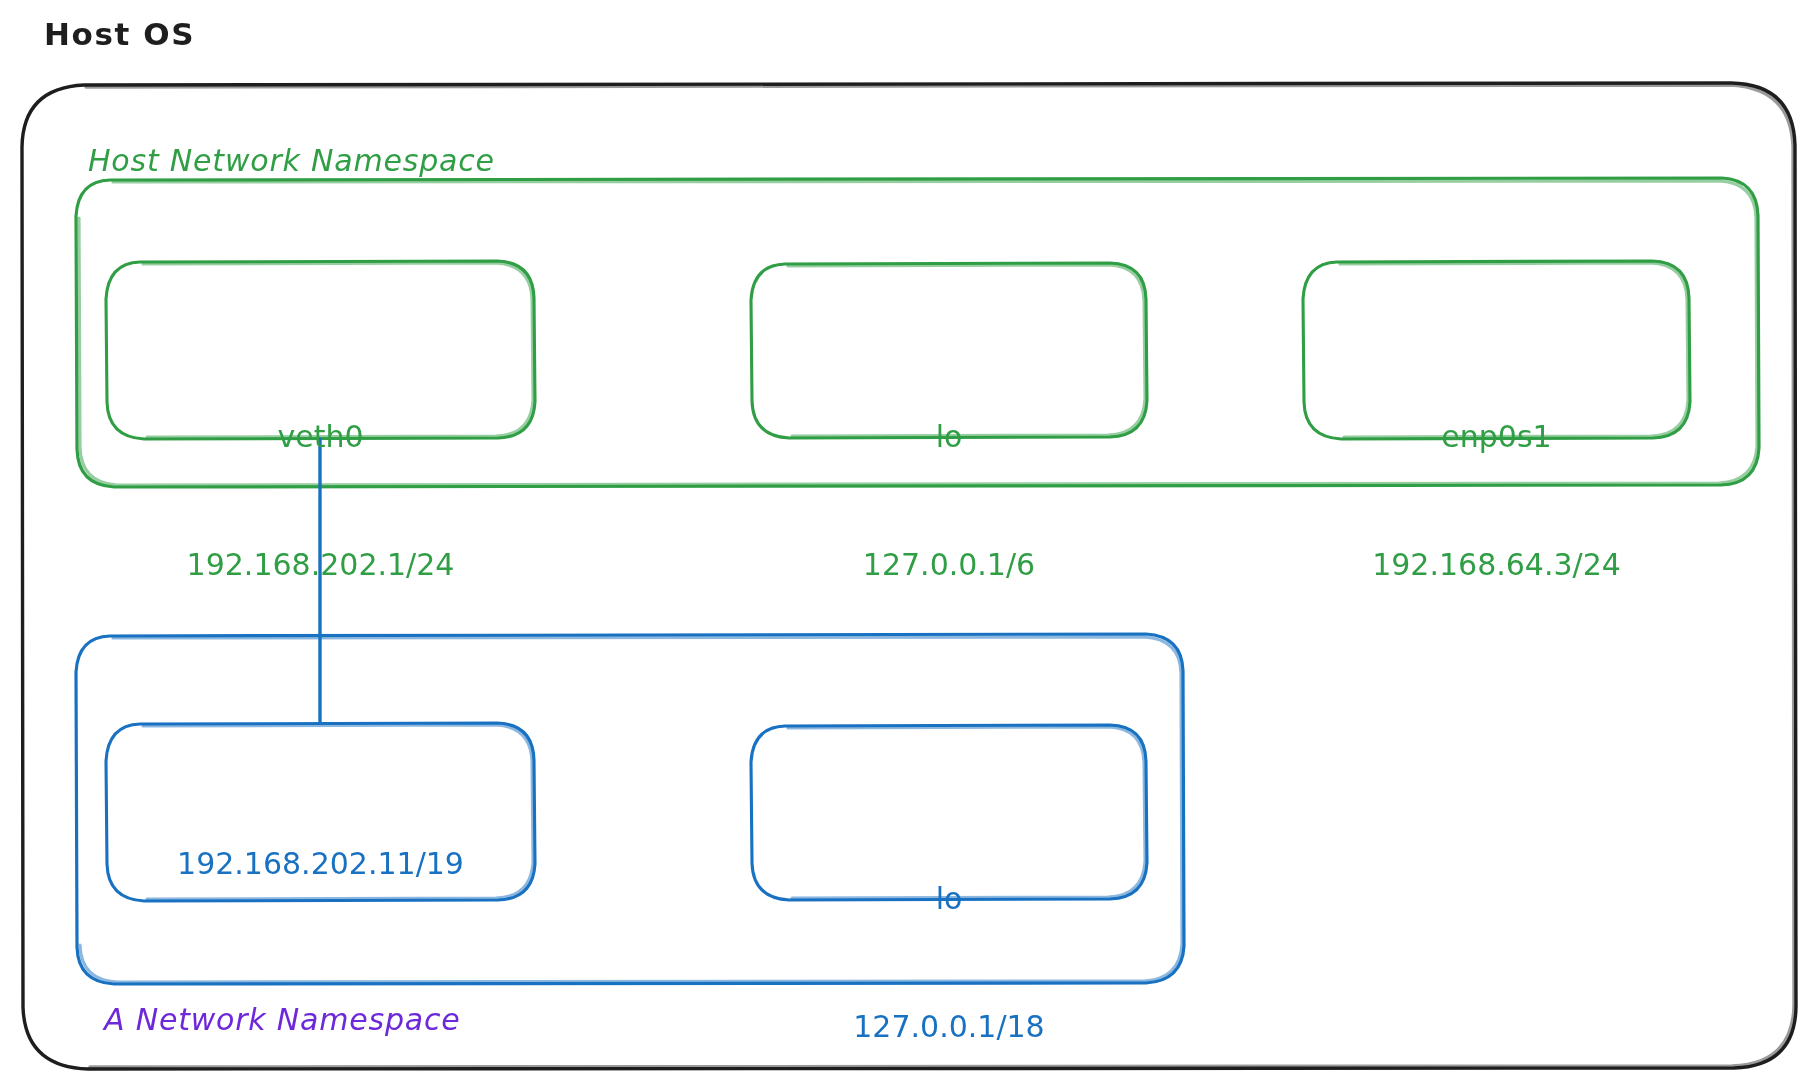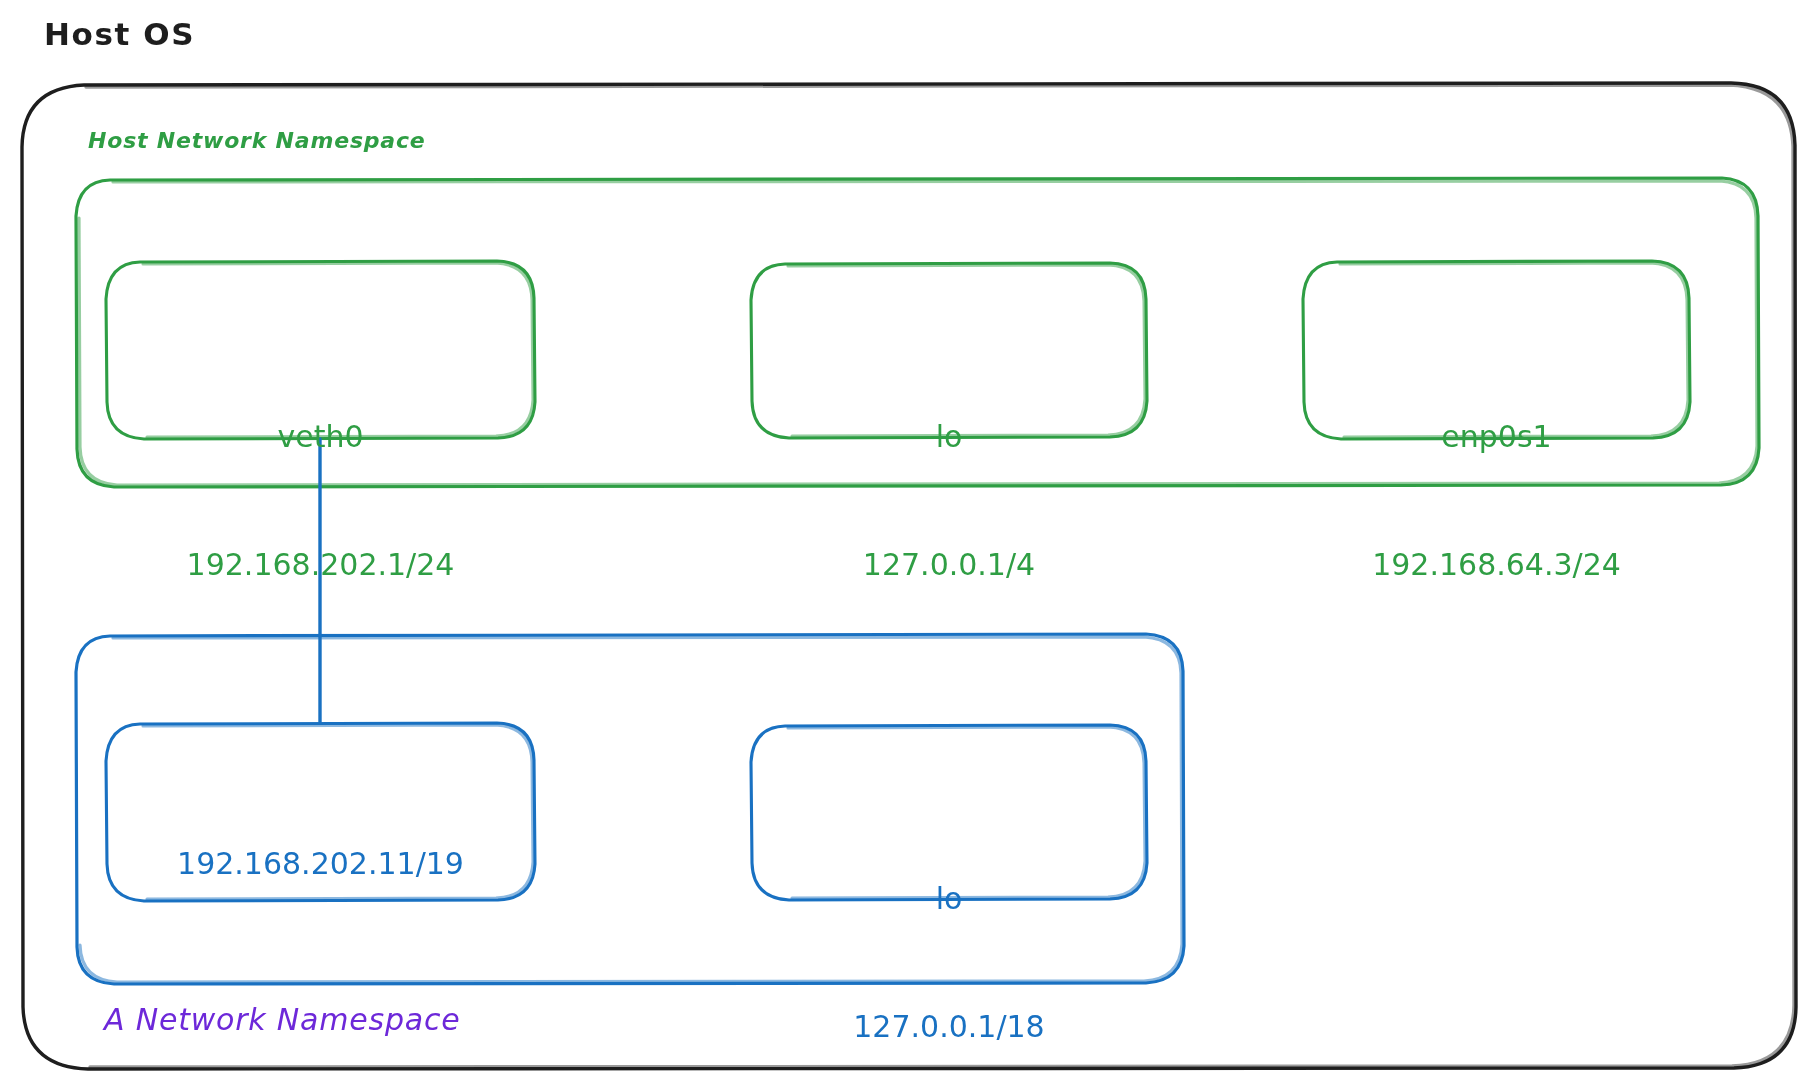--- a/index.html
+++ b/index.html
@@ -36,23 +36,23 @@
   .lbl-host-os {
     left: 44px;
     top: 16px;
     font-size: 31px;
     font-weight: 700;
     color: #1e1e1e;
     letter-spacing: 1.6px;
   }
   .lbl-host-ns {
     left: 88px;
-    top: 128px;
-    font-size: 22px;
-    font-weight: 700;
+    top: 143px;
+    font-size: 30px;
+    font-weight: 400;
     color: #2f9e44;
     font-style: italic;
     letter-spacing: 0.8px;
   }
   .lbl-a-ns {
     left: 104px;
     top: 1002px;
     font-size: 30px;
     font-weight: 400;
     color: #6d28d9;
@@ -148,21 +148,21 @@
 
   <div class="lbl lbl-a-ns">A Network Namespace</div>
 
   <div class="node-label green-txt" style="left:106px; top:296px; width:429px;">
     <span class="nm">veth0</span>
     <span class="ip">192.168.202.1/24</span>
   </div>
 
   <div class="node-label green-txt" style="left:751px; top:296px; width:396px;">
     <span class="nm">lo</span>
-    <span class="ip">127.0.0.1/4</span>
+    <span class="ip">127.0.0.1/6</span>
   </div>
 
   <div class="node-label green-txt" style="left:1303px; top:296px; width:387px;">
     <span class="nm">enp0s1</span>
     <span class="ip">192.168.64.3/24</span>
   </div>
 
   <div class="node-label blue-txt" style="left:106px; top:758px; width:429px;">
     <span class="ip">192.168.202.11/19</span>
   </div>

